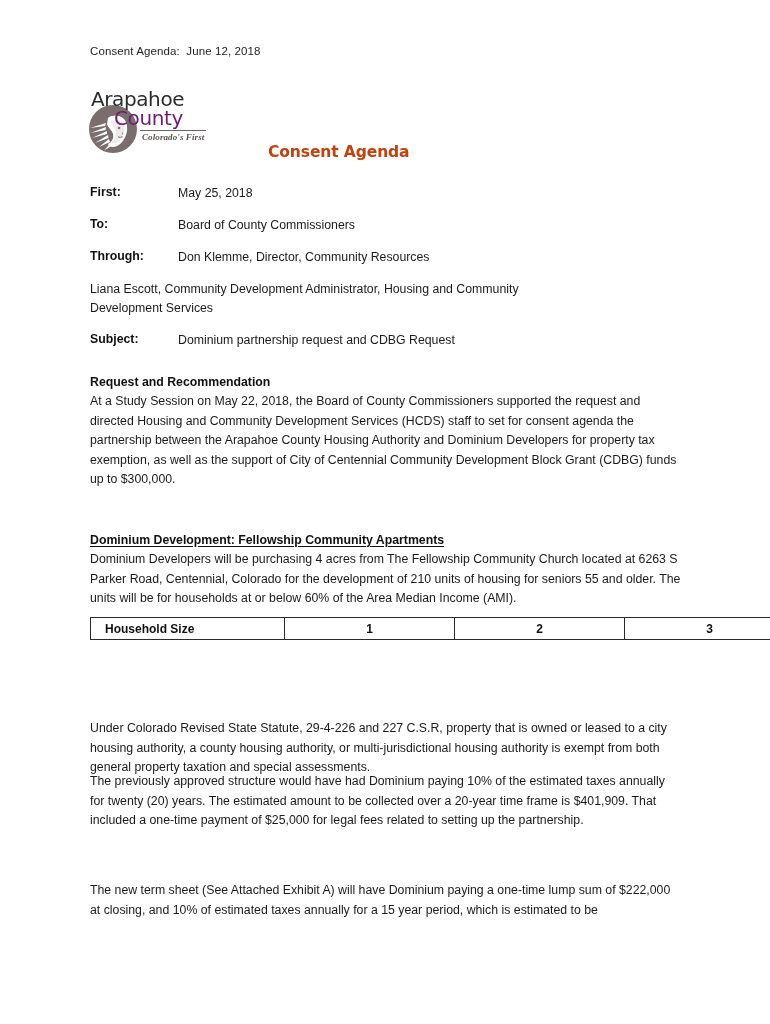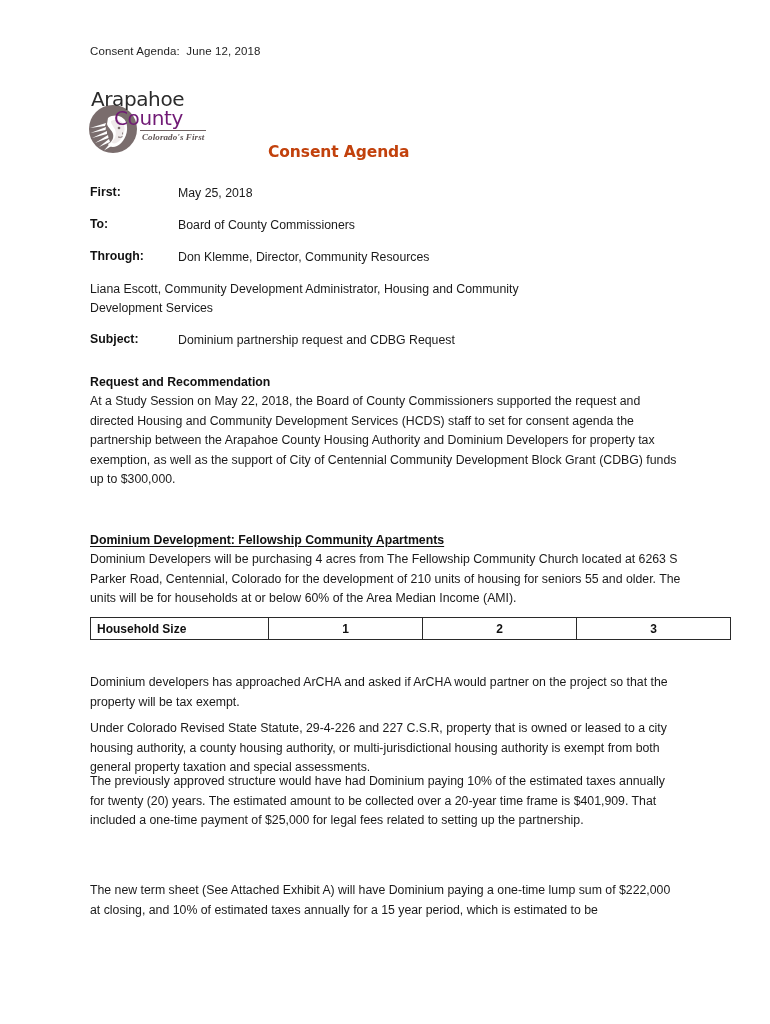--- a/index.html
+++ b/index.html
@@ -177,21 +177,21 @@
     top: 617px;
     width: 590px;
     border-collapse: collapse;
     table-layout: fixed;
   }
   .ami-table td {
     border: 1px solid #2a2a2a;
     height: 19px;
     font-size: 12px;
     color: #1a1a1a;
-    padding: 1px 6px;
+    padding: 1px 14px;
     vertical-align: middle;
   }
   .ami-table .col-label { width: 165px; }
   .ami-table .col-num   { width: 141px; }
   .ami-table tr.header-row td {
     font-weight: bold;
     color: #111111;
   }
   .ami-table td.label-cell-head { text-align: left; }
   .ami-table td.num-cell        { text-align: center; }
@@ -278,23 +278,20 @@
     <tbody>
       <tr class="header-row">
         <td class="col-label label-cell-head">Household Size</td>
         <td class="col-num num-cell">1</td>
         <td class="col-num num-cell">2</td>
         <td class="col-num num-cell">3</td>
       </tr>
     </tbody>
   </table>
 
-  <div class="section" id="sec-archa">
-    <p class="body-text">Dominium developers has approached ArCHA and asked if ArCHA would partner on the project so that the property will be tax exempt.</p>
-  </div>
 
   <div class="section" id="sec-statute">
     <p class="body-text">Under Colorado Revised State Statute, 29-4-226 and 227 C.S.R, property that is owned or leased to a city housing authority, a county housing authority, or multi-jurisdictional housing authority is exempt from both general property taxation and special assessments.</p>
   </div>
 
   <div class="section" id="sec-previous">
     <p class="body-text">The previously approved structure would have had Dominium paying 10% of the estimated taxes annually for twenty (20) years.  The estimated amount to be collected over a 20-year time frame is $401,909.  That included a one-time payment of $25,000 for legal fees related to setting up the partnership.</p>
   </div>
 
   <div class="section" id="sec-newterm">

